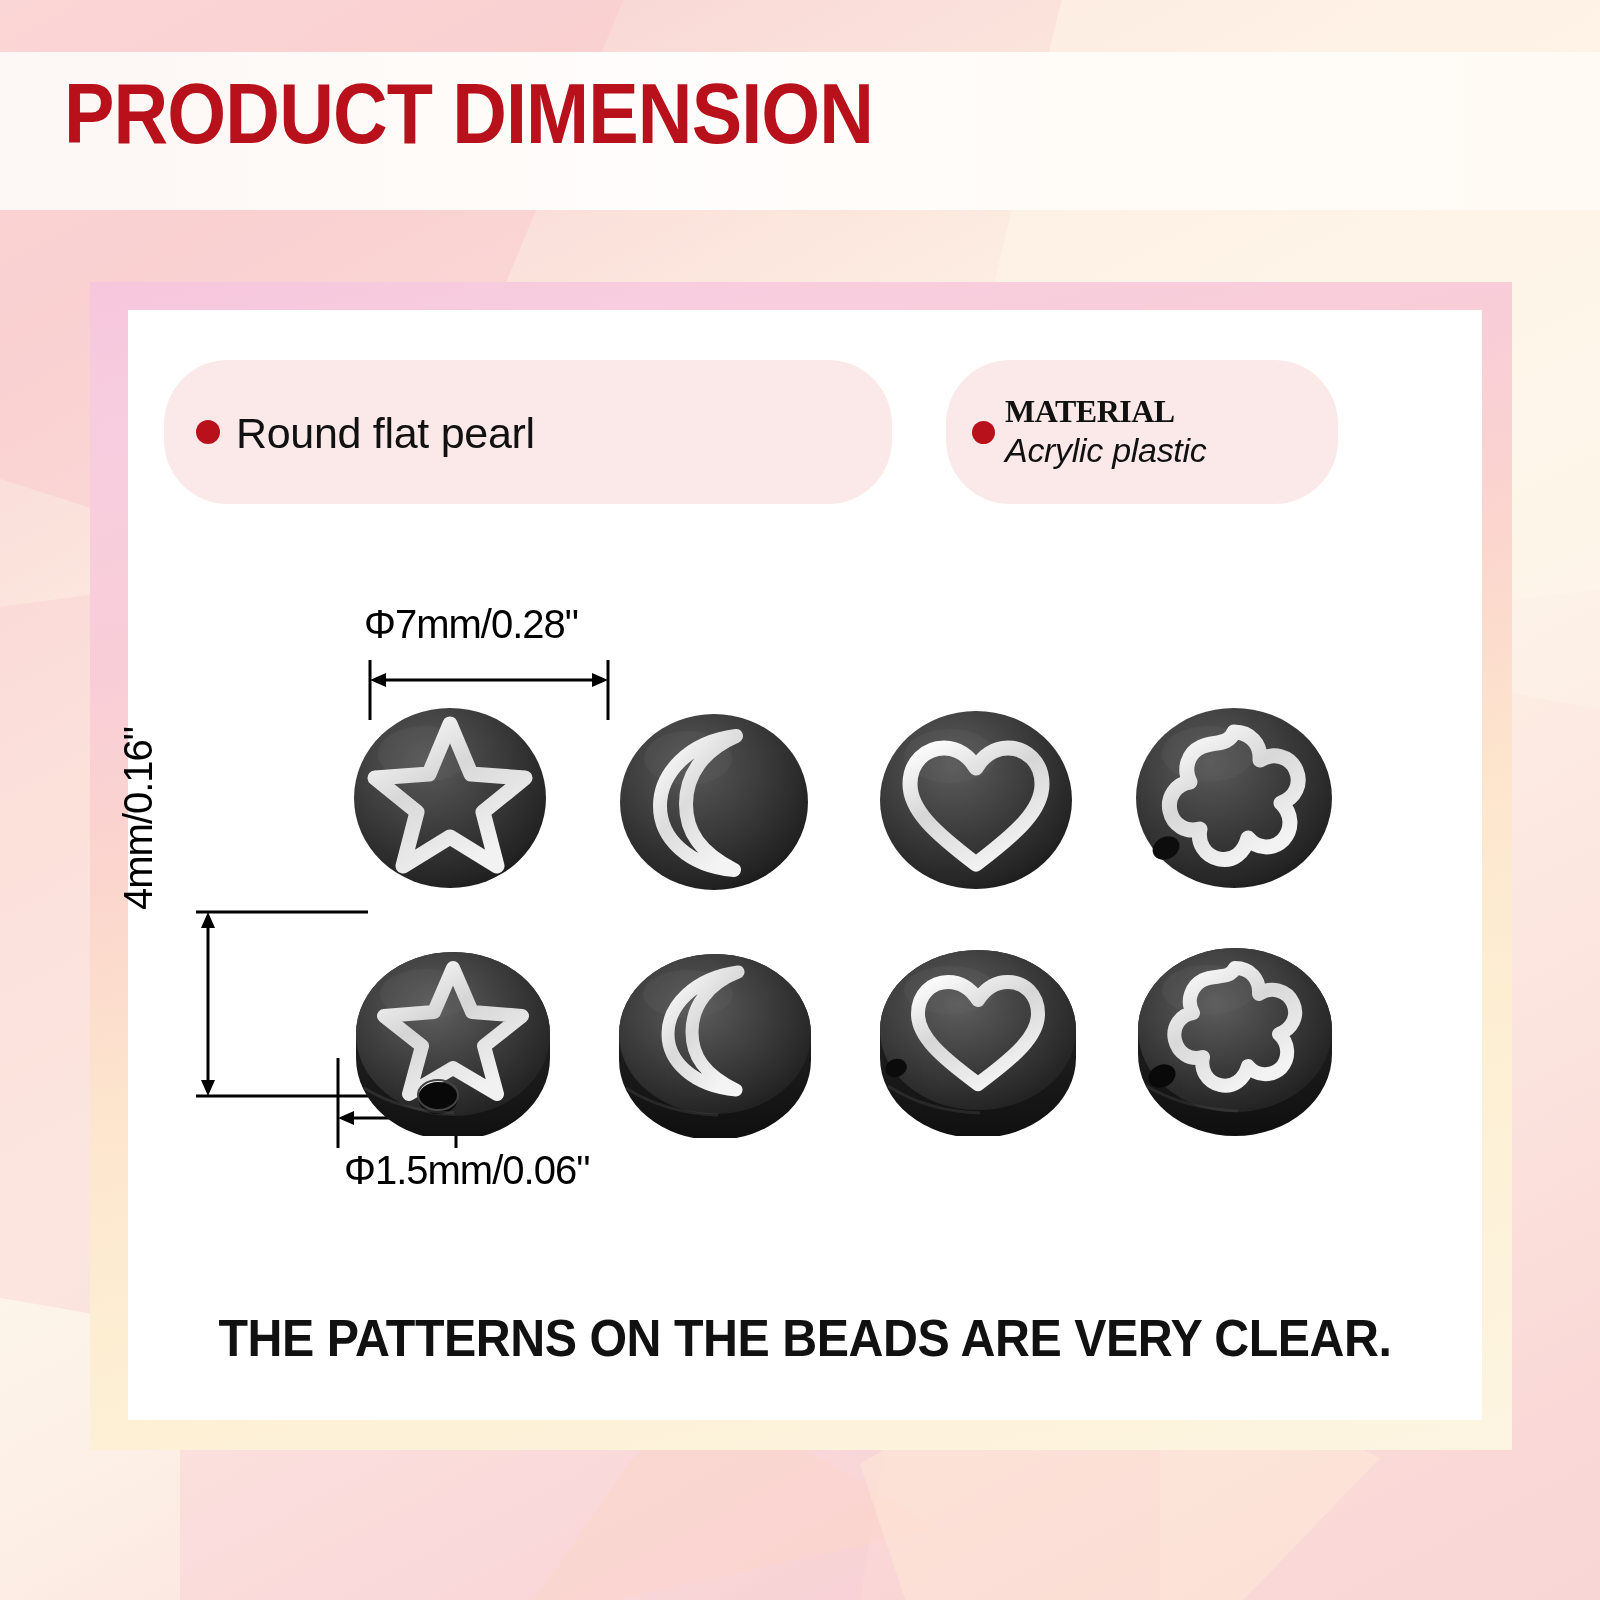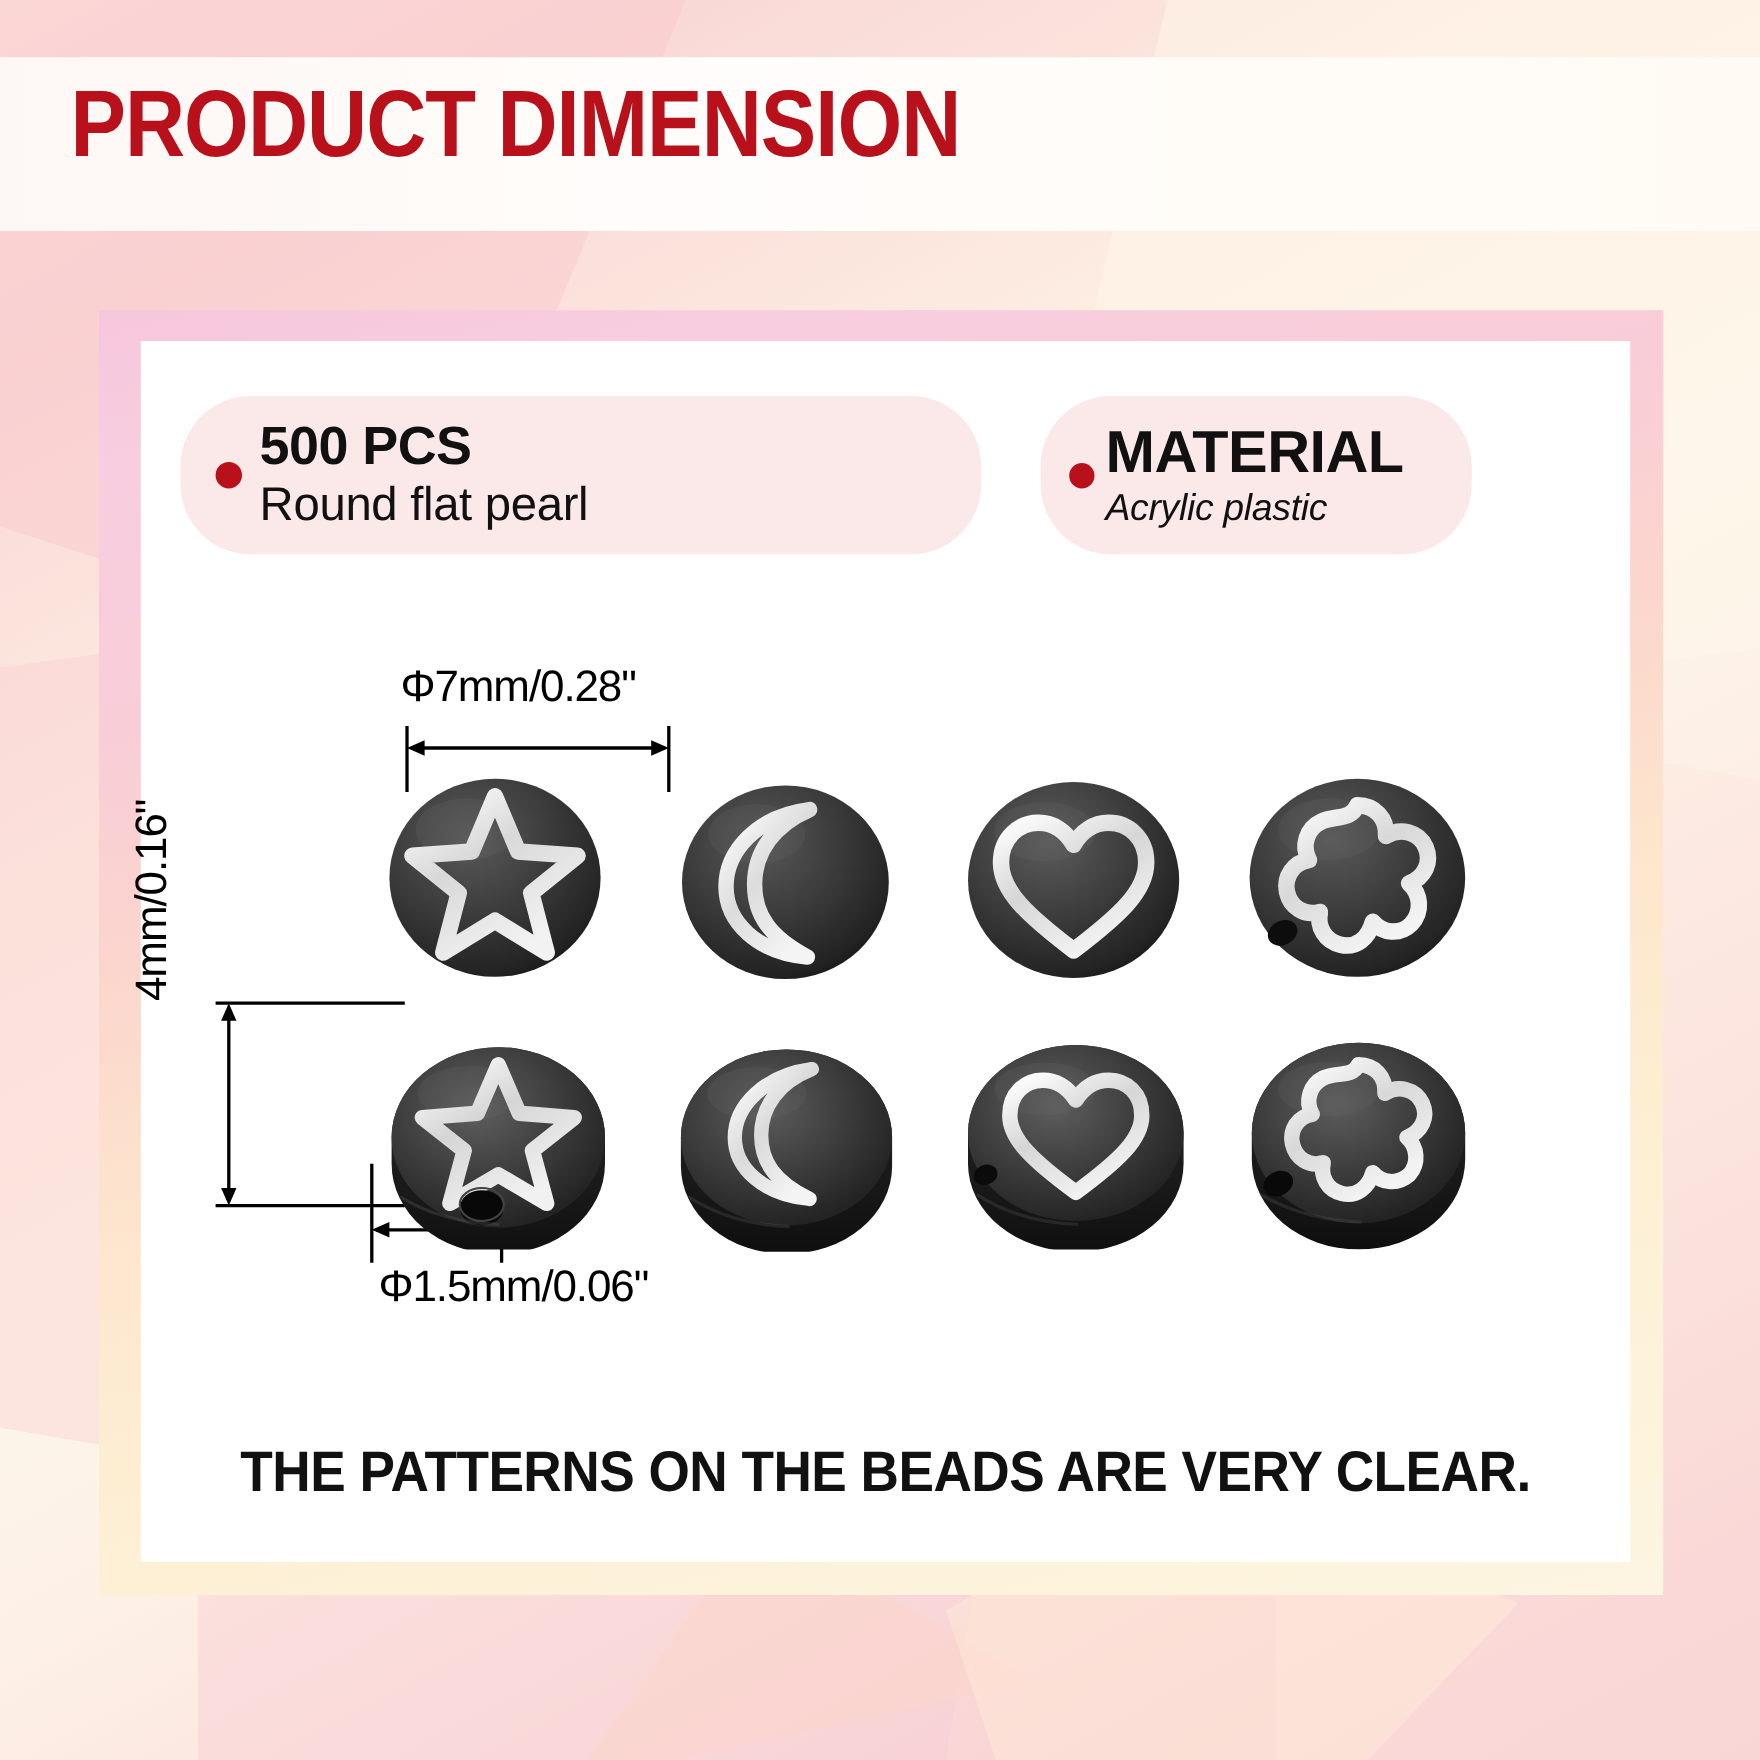--- a/index.html
+++ b/index.html
@@ -55,21 +55,21 @@
          display:flex;align-items:center;box-sizing:border-box;}
   #badge-pcs{left:36px;top:50px;width:728px;height:144px;padding-left:32px;}
   #badge-mat{left:818px;top:50px;width:392px;height:144px;padding-left:26px;}
   .dot{width:24px;height:24px;border-radius:50%;background:#b9111b;flex:0 0 auto;margin-right:14px;}
   #badge-mat .dot{width:23px;height:23px;margin-right:10px;}
   .badge-txt{display:flex;flex-direction:column;justify-content:center;}
   .badge-title{font-size:49px;font-weight:700;color:#111;line-height:1.06;letter-spacing:-.5px;}
   .badge-sub{font-size:43px;font-weight:400;color:#111;line-height:1.12;letter-spacing:-.3px;margin-top:2px;}
   #badge-pcs .badge-title{margin-left:2px;}
   #badge-pcs .badge-sub{margin-left:2px;}
-  #badge-mat .badge-title{font-size:54px;}
+  #badge-mat .badge-title{font-size:32px;font-family:Liberation Serif, serif;}
   #badge-mat .badge-sub{font-size:34px;font-style:italic;}
 
   
   .bead{position:absolute;}
   .bead svg{display:block;}
 
   
   .dimtext{position:absolute;color:#000;font-weight:400;white-space:nowrap;}
   #dim-dia{left:236px;top:292px;font-size:40px;letter-spacing:-1px;}
   #dim-hole{left:216px;top:838px;font-size:40px;letter-spacing:-1px;}
@@ -98,21 +98,20 @@
 
 <div id="banner"></div>
 <div id="title">PRODUCT DIMENSION</div>
 
 <div id="frame">
   <div id="card">
 
     <div class="badge" id="badge-pcs">
       <span class="dot"></span>
       <span class="badge-txt">
-        <span class="badge-title">500 PCS</span>
         <span class="badge-sub">Round flat pearl</span>
       </span>
     </div>
 
     <div class="badge" id="badge-mat">
       <span class="dot"></span>
       <span class="badge-txt">
         <span class="badge-title">MATERIAL</span>
         <span class="badge-sub">Acrylic plastic</span>
       </span>

